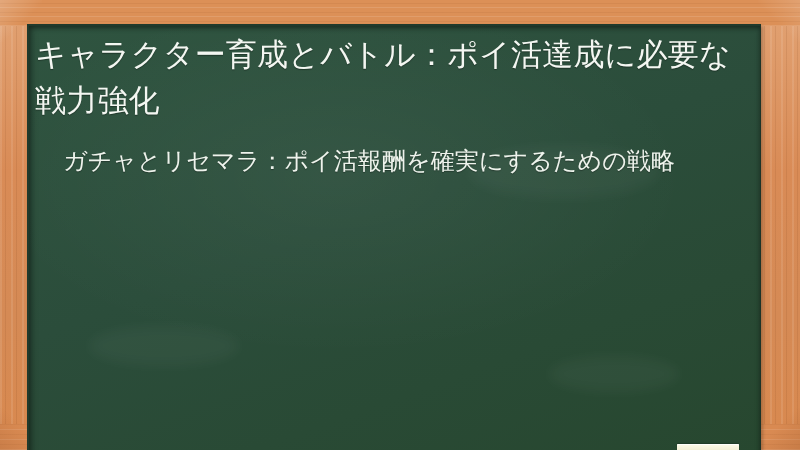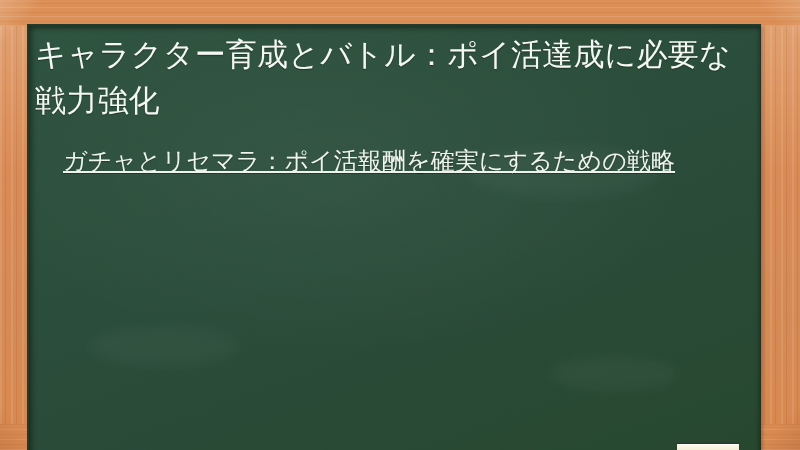--- a/index.html
+++ b/index.html
@@ -138,21 +138,21 @@
   }
   .board-list-item {
     color: #eef3ec;
     font-size: 24px;
     font-weight: 400;
     line-height: 38px;
     letter-spacing: 0.1px;
     margin: 0 0 12px 0;
     text-shadow: 0 1px 1px rgba(0,0,0,0.30);
   }
-  .board-list-item:last-child { margin-bottom: 0; text-decoration: underline; }
+  .board-list-item:last-child { margin-bottom: 0; }
 
   
   #chalk-stick {
     position: absolute;
     left: 648px;
     bottom: 0px;
     width: 62px;
     height: 13px;
     background: linear-gradient(180deg, #fdfaea 0%, #f2ecd2 55%, #e4dcbd 100%);
     border-radius: 1px 1px 0 0;

